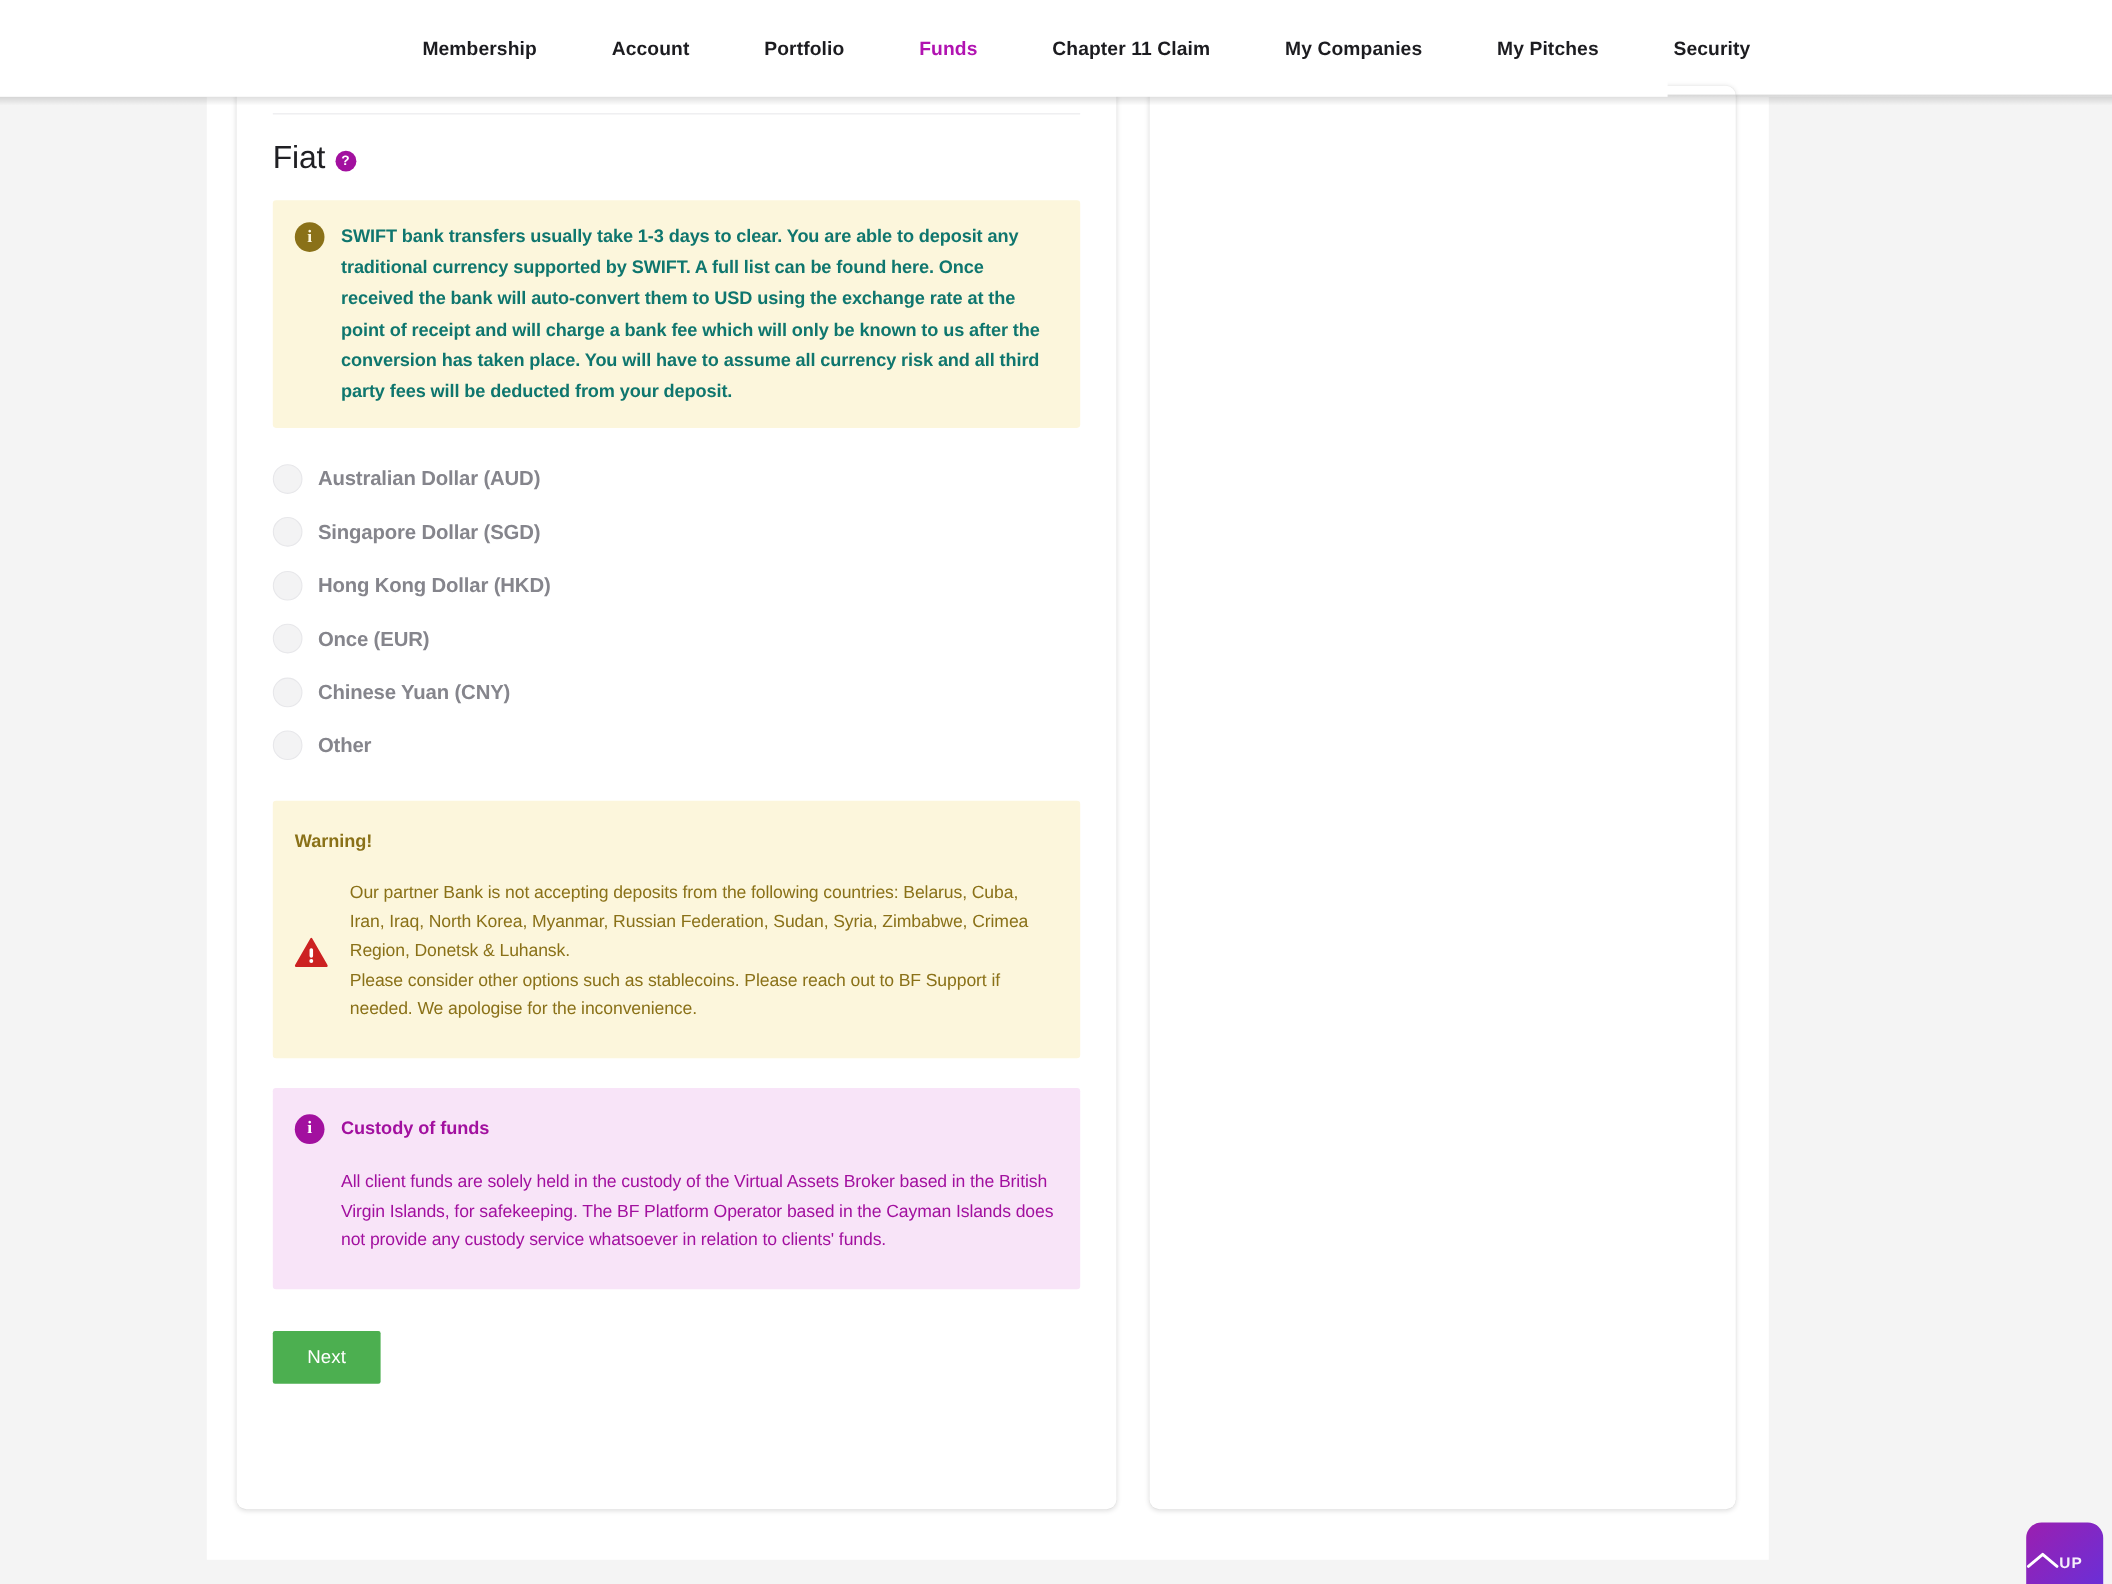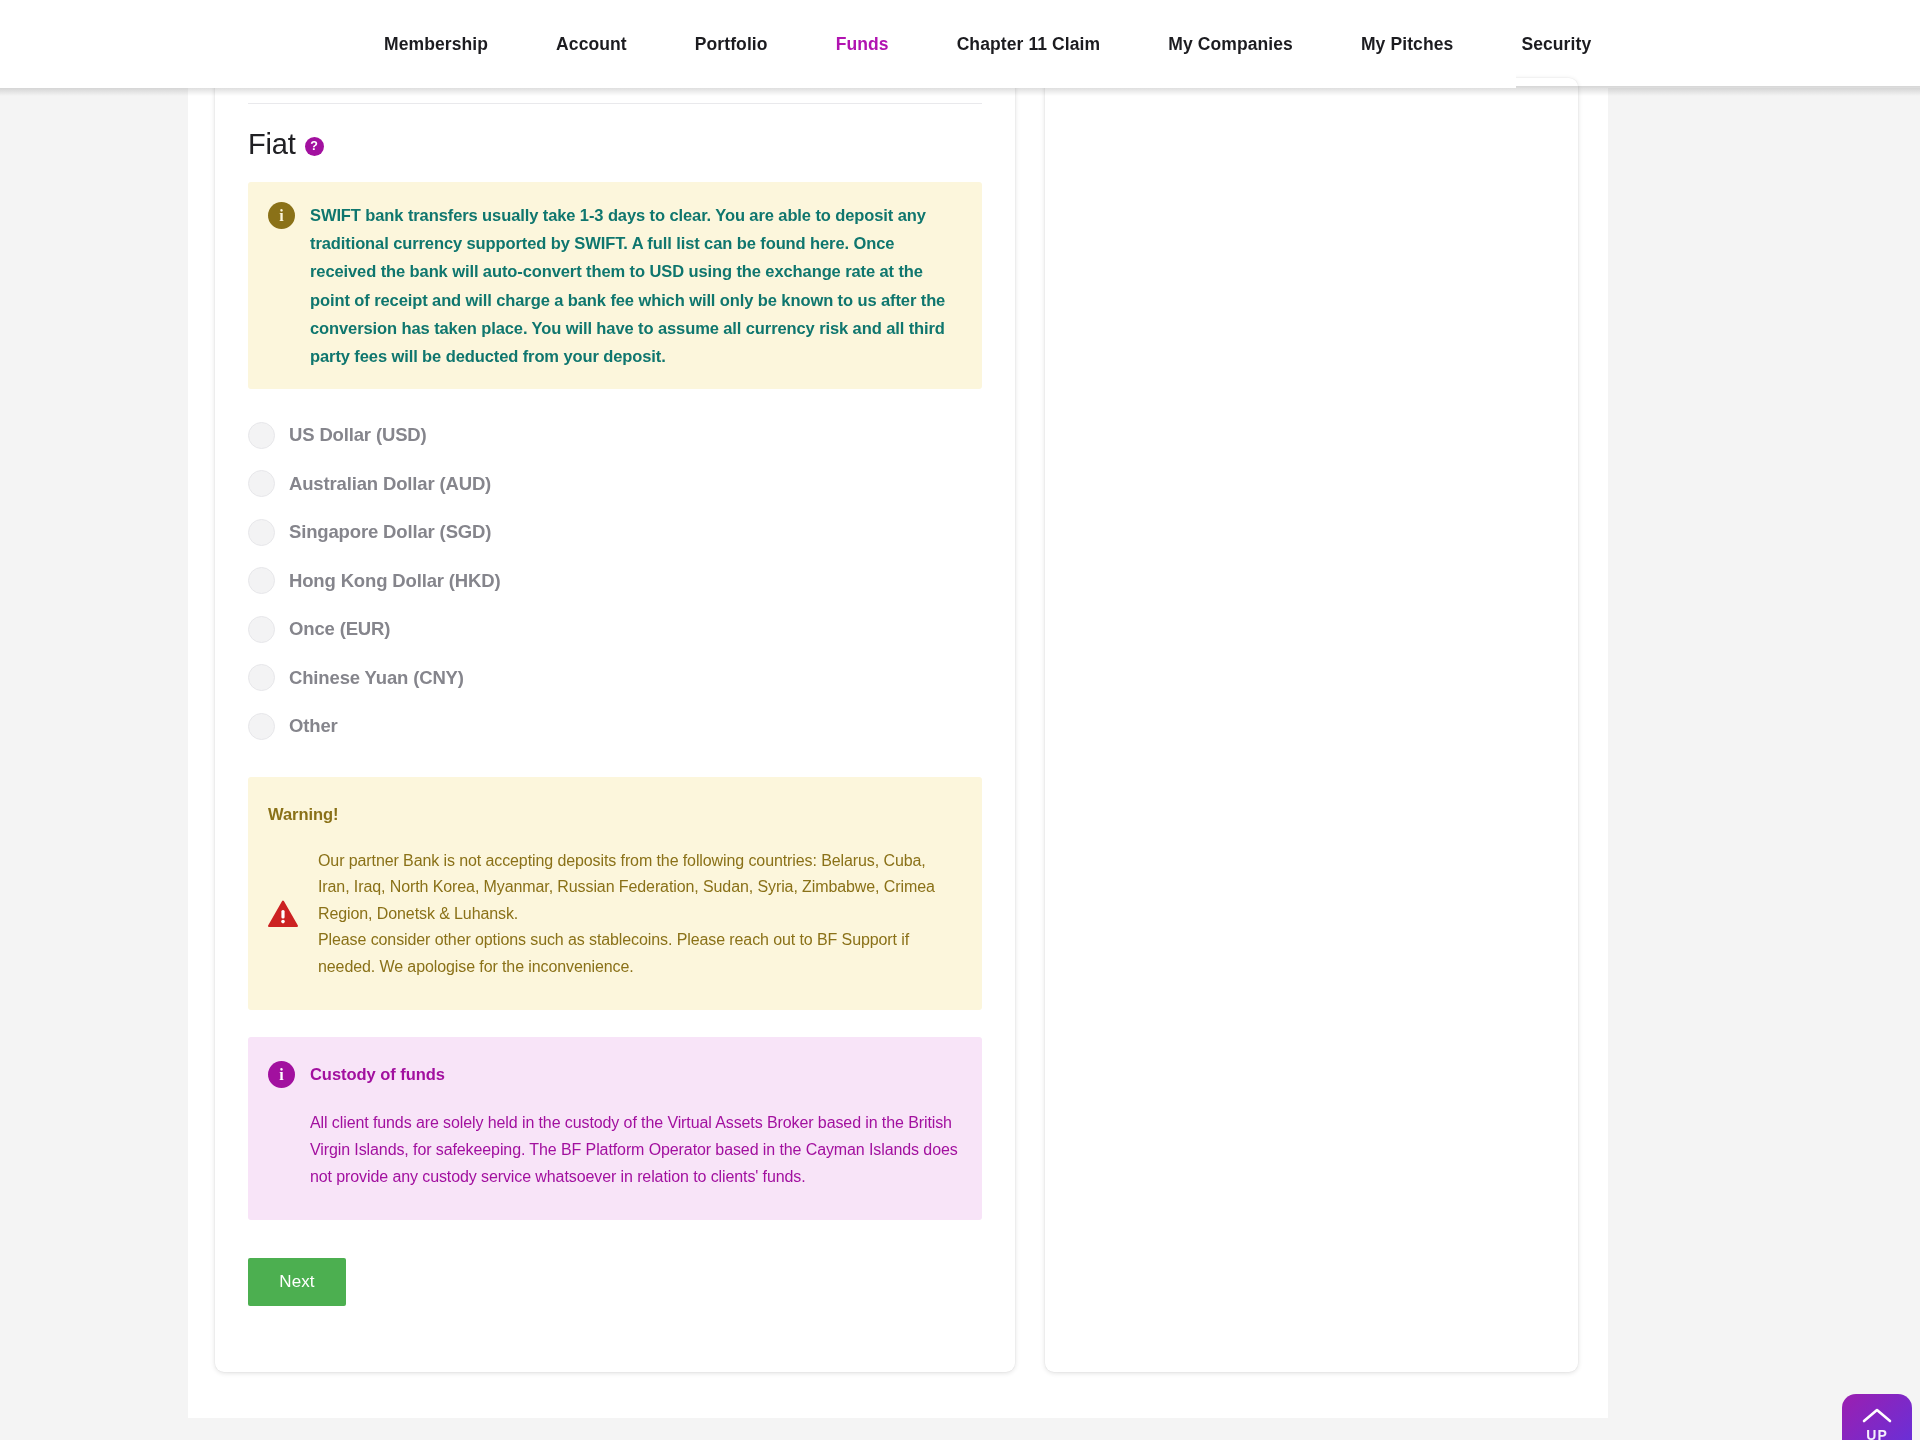--- a/index.html
+++ b/index.html
@@ -278,25 +278,25 @@
     cursor: pointer;
     letter-spacing: 0.1px;
   }
 
   
   .fab-up {
     position: absolute;
     right: 8px;
     bottom: 0px;
     width: 70px;
-    height: 46px;
+    height: 56px;
     border-radius: 14px 14px 0 0;
     background: linear-gradient(135deg, #9b1fb0 0%, #6b2fd6 100%);
     display: flex;
-    flex-direction: column;
+    flex-direction: row;
     align-items: center;
     justify-content: flex-start;
     padding-top: 13px;
     cursor: pointer;
     z-index: 60;
   }
   .fab-chevron {
     width: 30px; height: 17px;
   }
   .fab-label {
@@ -338,24 +338,20 @@
     </div>
 
     
     <div class="alert-yellow">
       <div class="icon-circle-olive">i</div>
       <div class="alert-yellow-text">SWIFT bank transfers usually take 1-3 days to clear. You are able to deposit any traditional currency supported by SWIFT. A full list can be found here. Once received the bank will auto-convert them to USD using the exchange rate at the point of receipt and will charge a bank fee which will only be known to us after the conversion has taken place. You will have to assume all currency risk and all third party fees will be deducted from your deposit.</div>
     </div>
 
     
     <div class="radio-list">
-      <div class="radio-row">
-        <span class="radio-dot"></span>
-        <span class="radio-label">US Dollar (USD)</span>
-      </div>
       <div class="radio-row">
         <span class="radio-dot"></span>
         <span class="radio-label">Australian Dollar (AUD)</span>
       </div>
       <div class="radio-row">
         <span class="radio-dot"></span>
         <span class="radio-label">Singapore Dollar (SGD)</span>
       </div>
       <div class="radio-row">
         <span class="radio-dot"></span>

